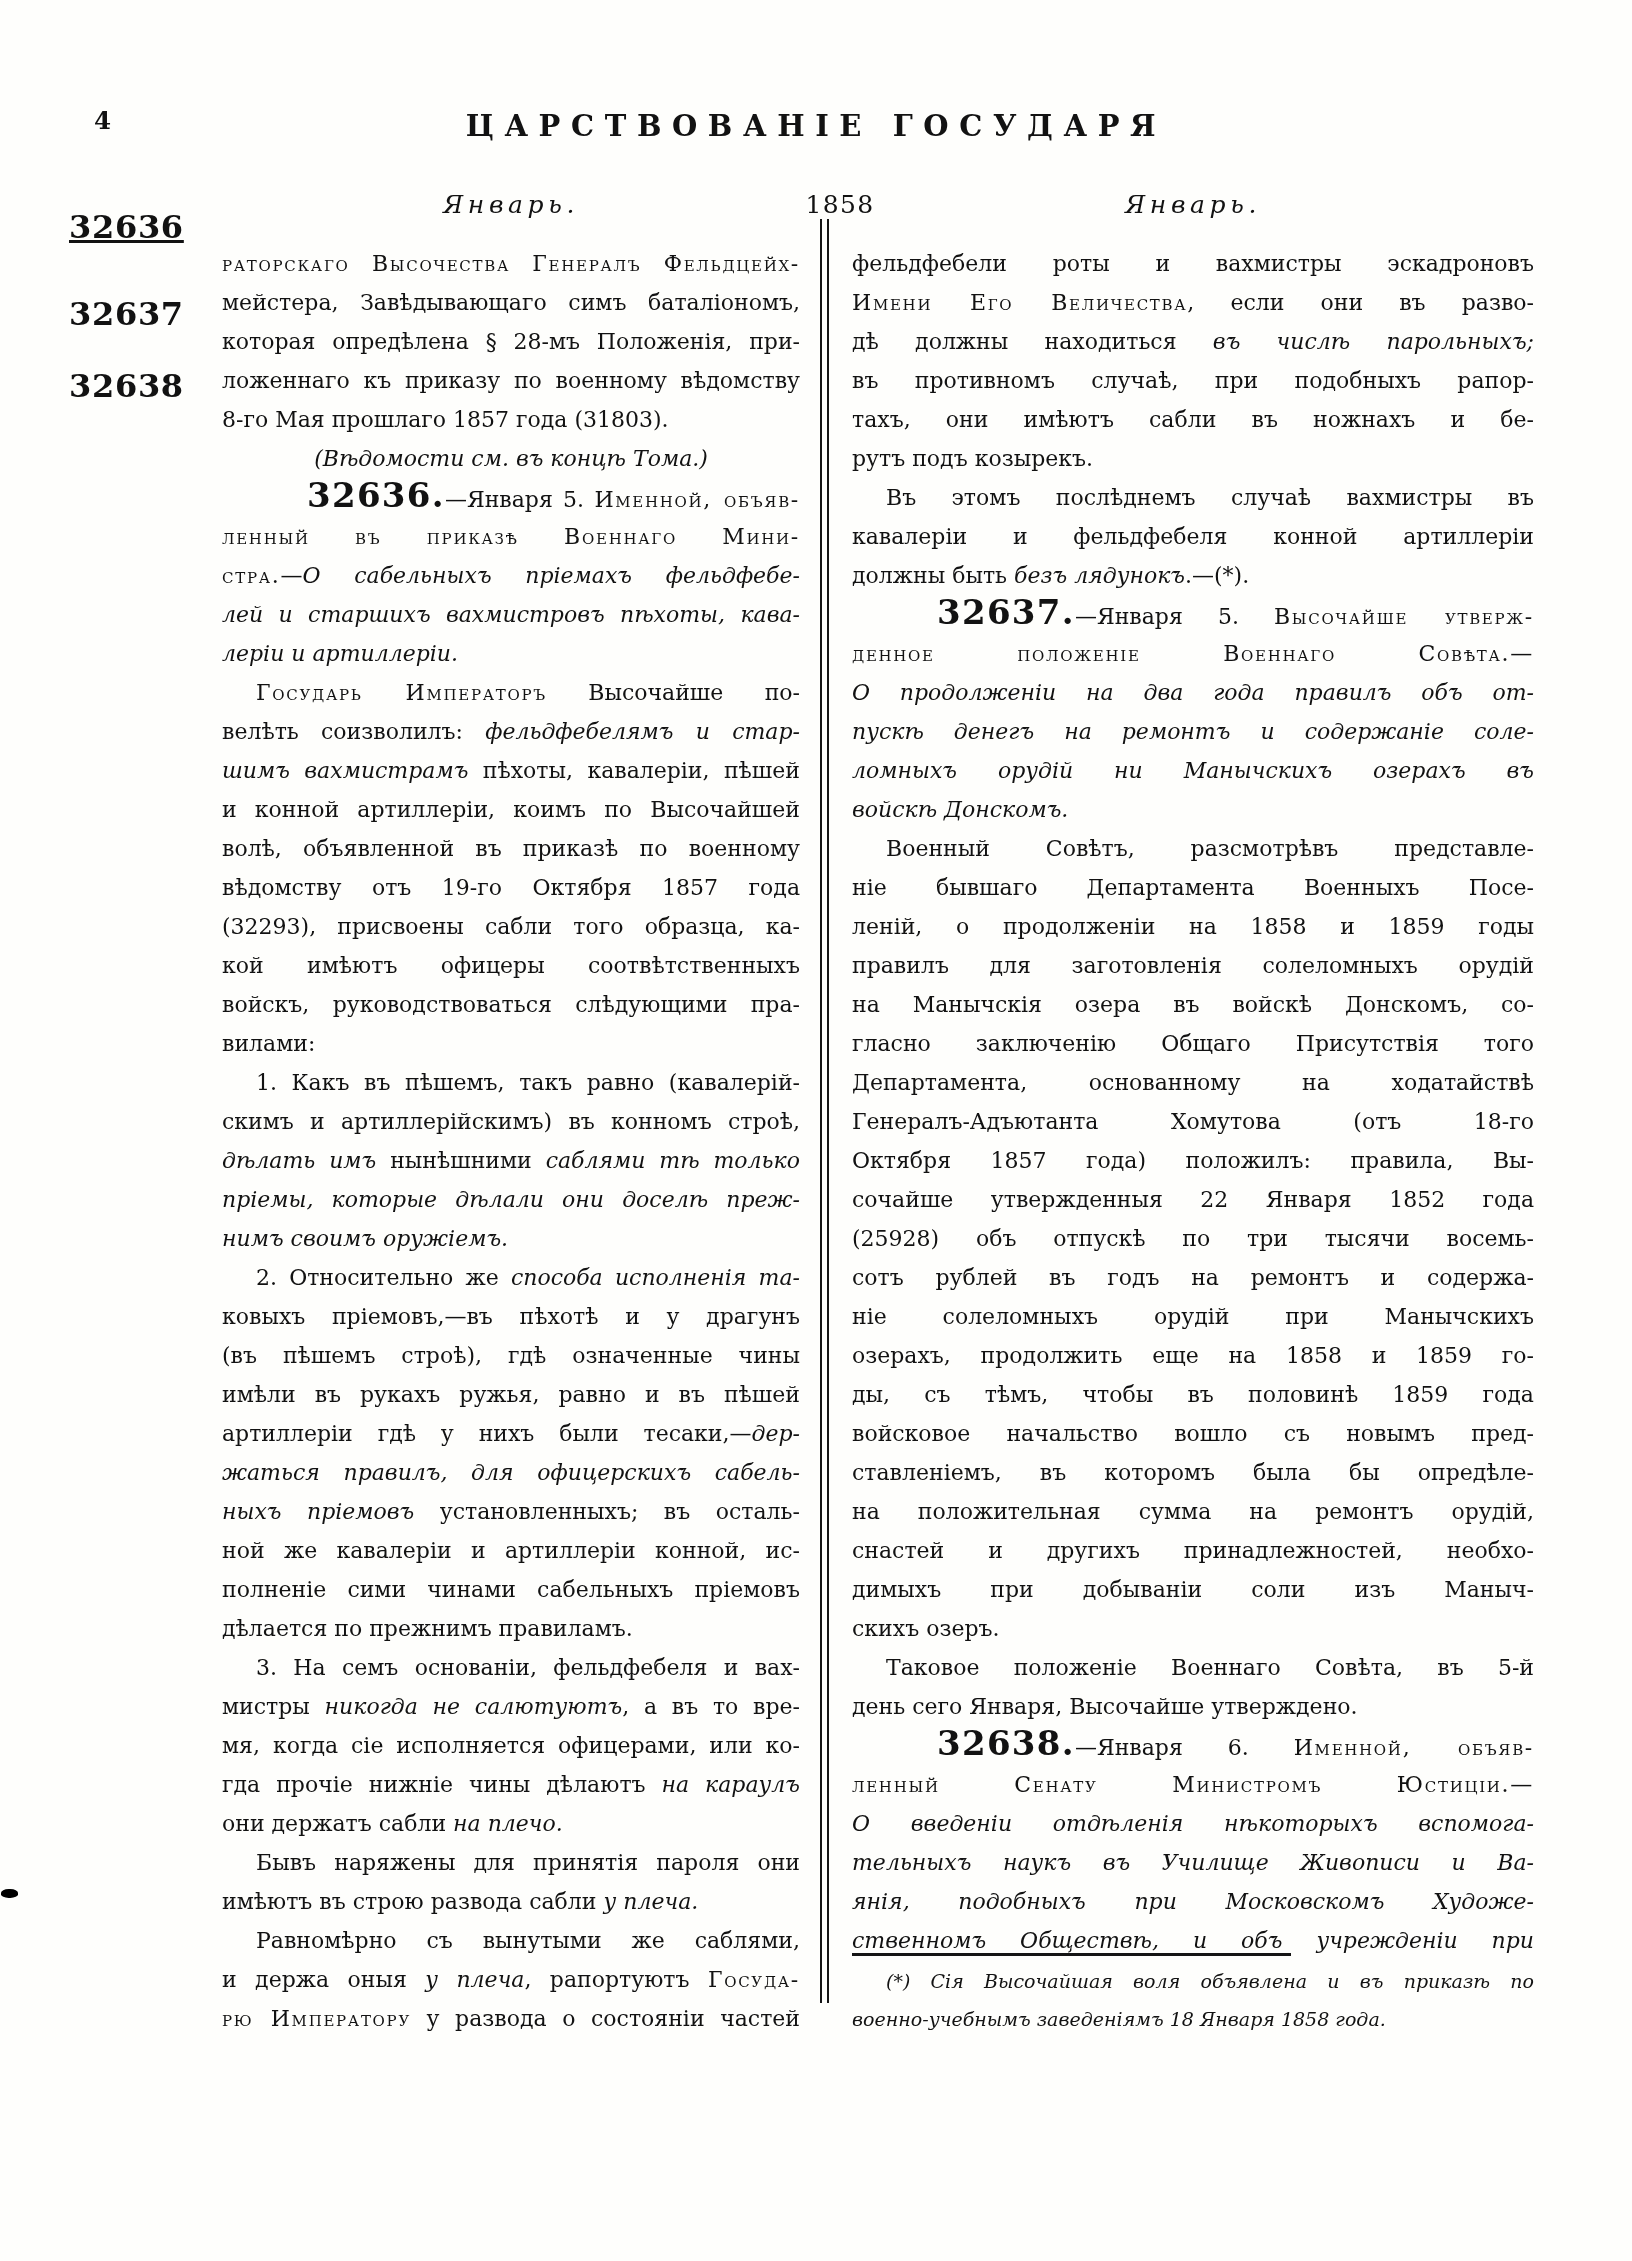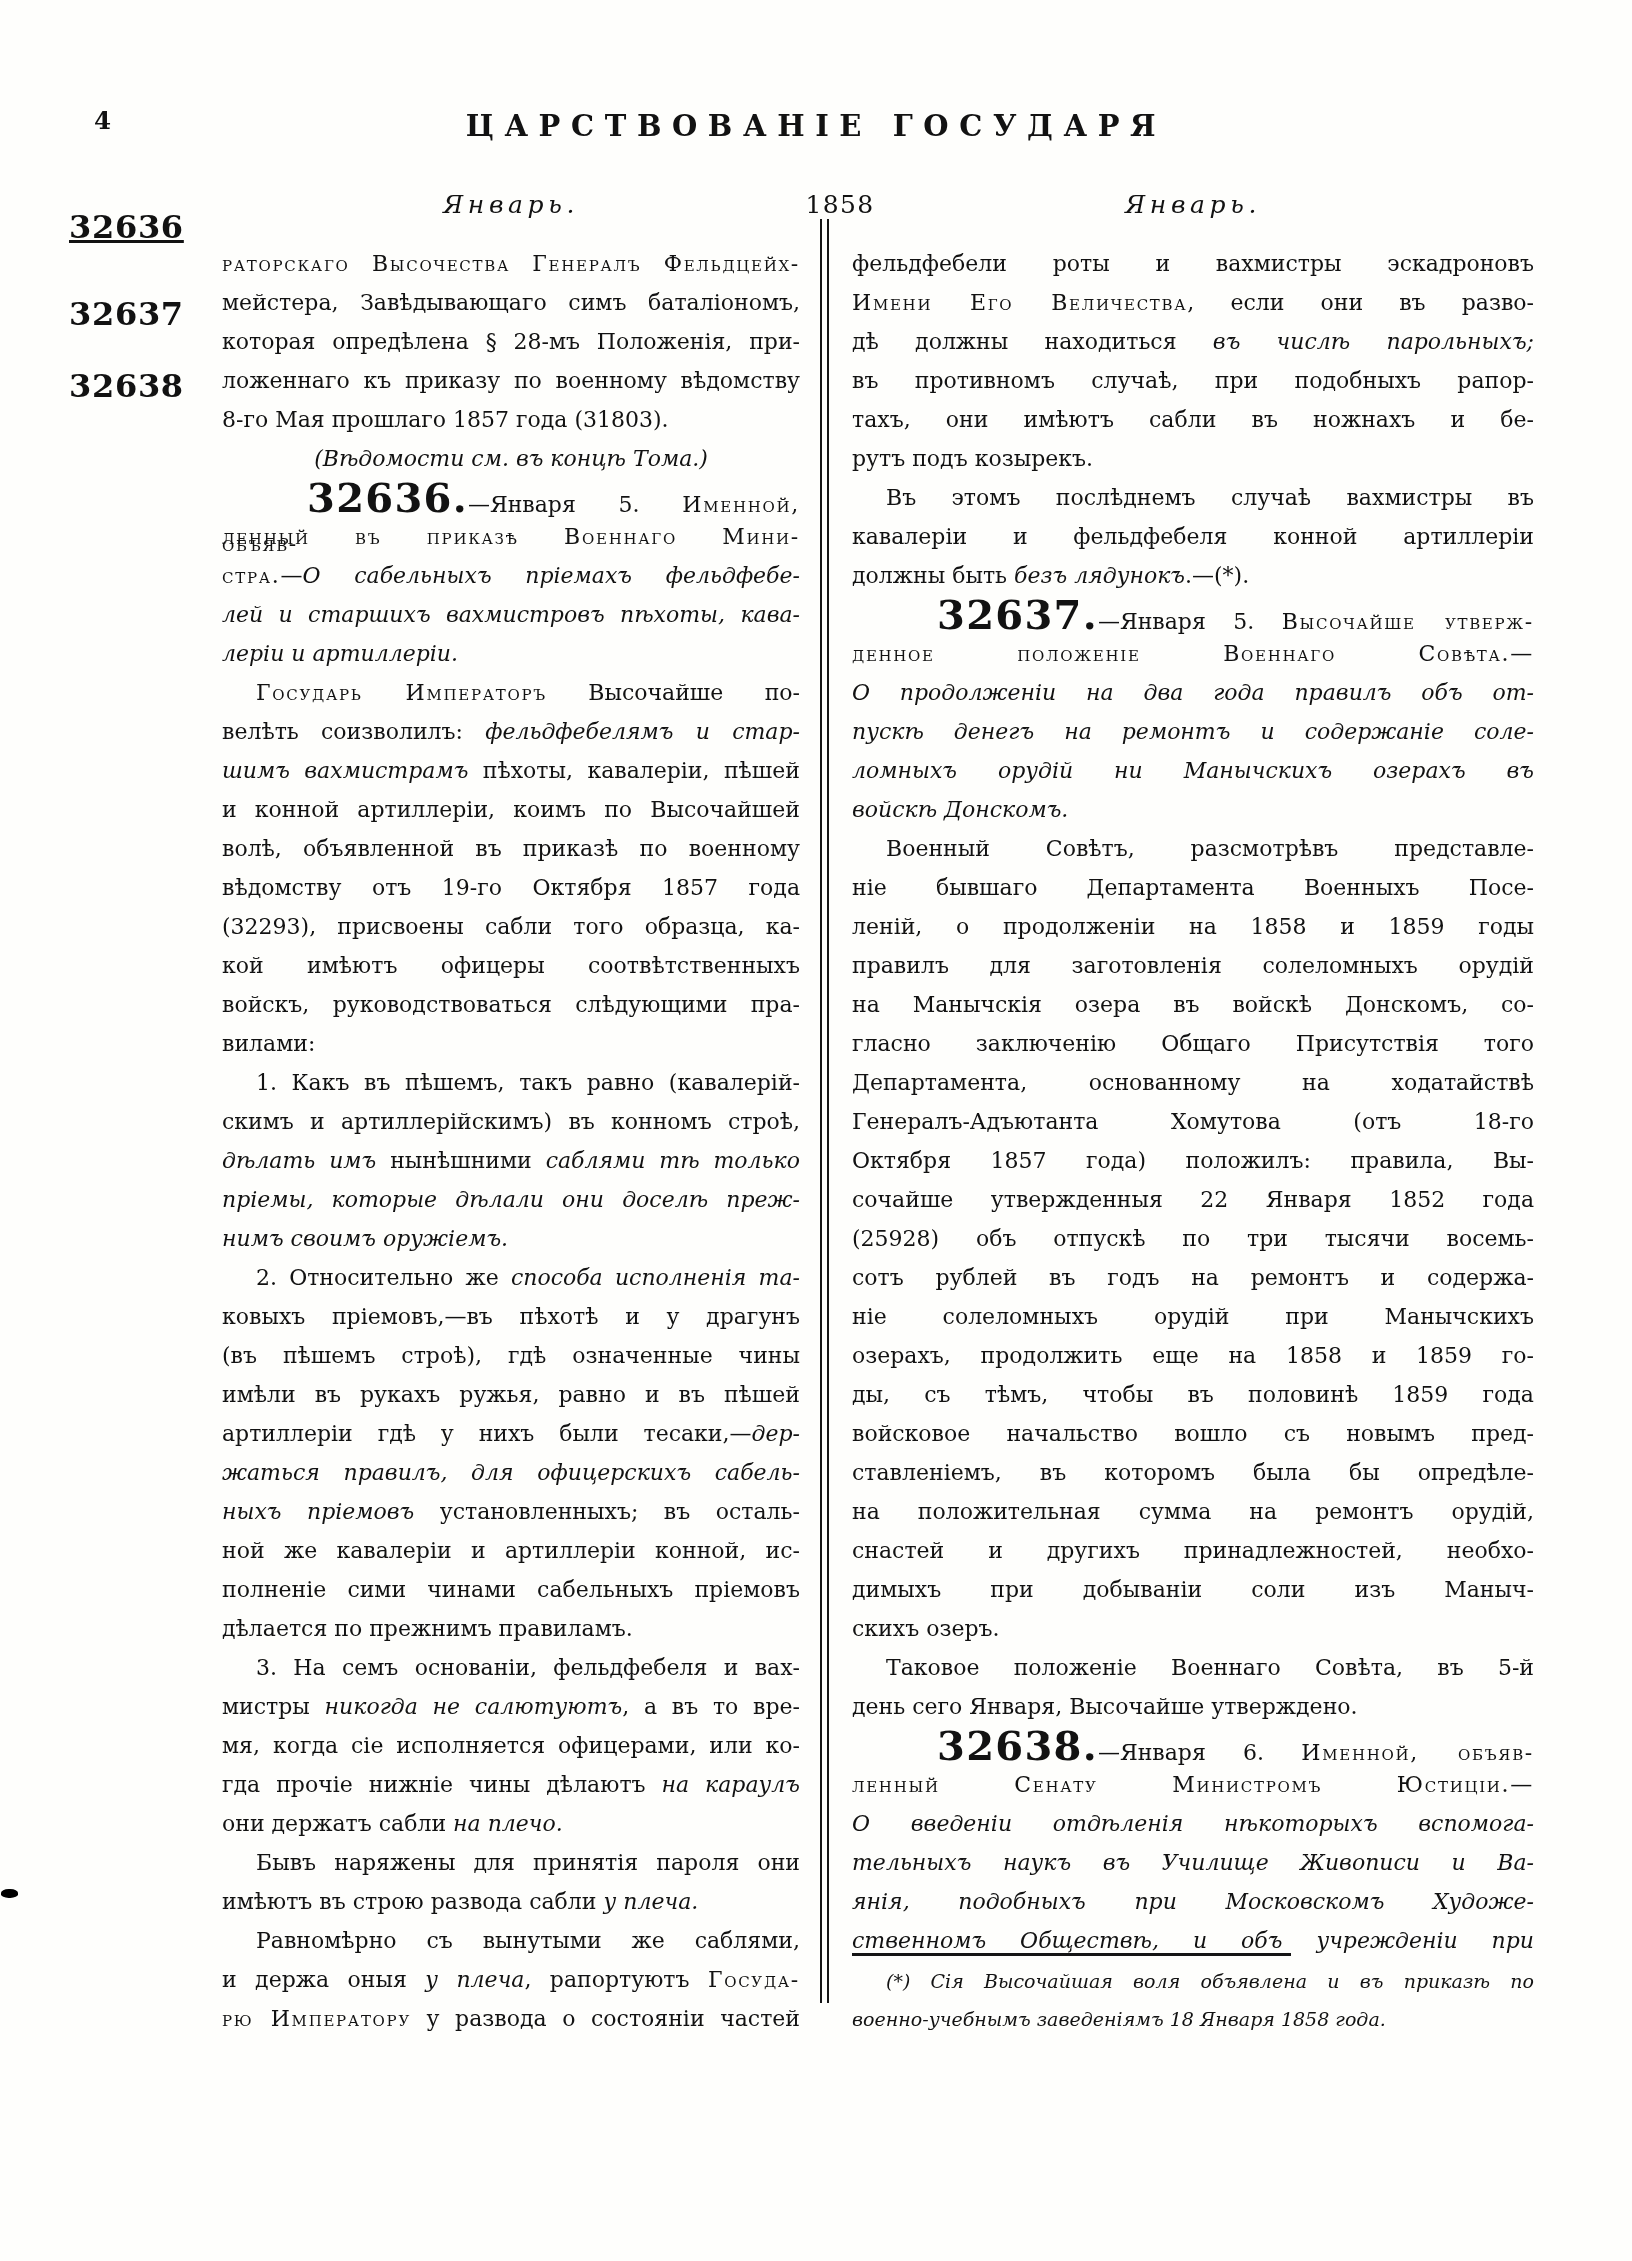--- a/index.html
+++ b/index.html
@@ -28,21 +28,21 @@
   .col-left{left:222px;width:578px;}
   .col-right{left:852px;width:682px;}
   .line{height:39px;line-height:39px;font-size:22px;white-space:normal;}
   .j{text-align:justify;text-align-last:justify;}
   .c-ind{text-indent:34px;}
   .c-hd{text-indent:85px;}
   .c-ctr{text-align-last:center;}
   .f-n{}
   .f-i{font-style:italic;}
   .f-sc{font-variant:small-caps;letter-spacing:1.7px;}
-  .f-b{font-weight:700;font-size:40px;line-height:1;letter-spacing:1.3px;}
+  .f-b{font-weight:700;font-size:34px;line-height:1;letter-spacing:1.3px;}
   
   .divider{position:absolute;left:820px;top:219px;height:1784px;width:4.6px;
            border-left:2px solid #151515;border-right:2px solid #151515;}
   
   .footrule{position:absolute;left:852px;top:1953px;width:439px;height:3.3px;background:#151515;}
   .footnote{position:absolute;left:852px;top:1962px;width:682px;}
   .footnote .line{font-size:19px;height:38px;line-height:38px;}
   
   .speck{position:absolute;left:1.3px;top:1889px;width:17px;height:8.6px;
          background:#000;border-radius:45%;}

